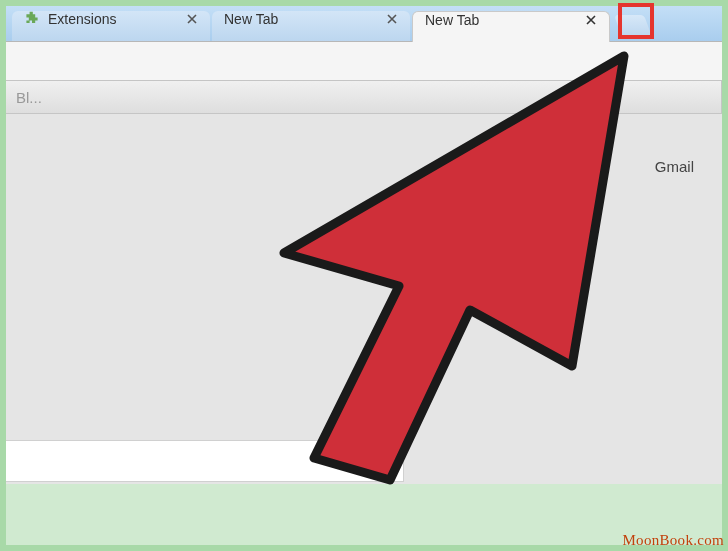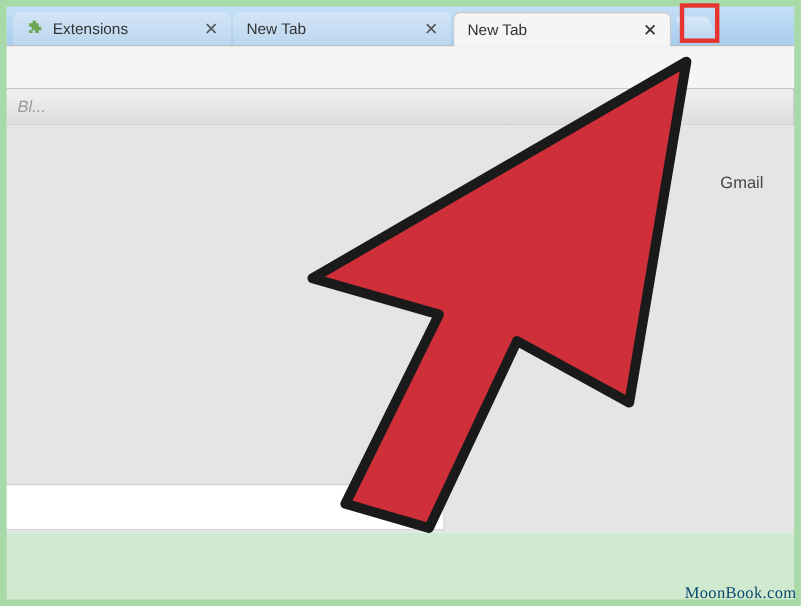--- a/index.html
+++ b/index.html
@@ -28,21 +28,21 @@
   display: flex;
   align-items: flex-end;
   position: relative;
   border-bottom: 1px solid #b7b7b7;
   padding-left: 6px;
 }
 .tab {
   height: 30px;
   width: 198px;
   display: flex;
-  align-items: center;
+  align-items: flex-start;
   padding: 0 10px 0 12px;
   margin-right: 2px;
   border-top-left-radius: 6px;
   border-top-right-radius: 6px;
   position: relative;
   font-size: 14px;
   color: #333;
   cursor: default;
 }
 .tab.inactive {
@@ -88,21 +88,20 @@
   margin: 0 0 0 0;
   height: 34px;
   background: linear-gradient(#f0f0f0, #dedede);
   border: 1px solid #c5c5c5;
   border-left: none;
   display: flex;
   align-items: center;
   padding: 0 10px;
   font-size: 15px;
   color: #999;
-  font-style: italic;
 }
 .content {
   height: 370px;
   background: #e5e5e5;
   position: relative;
 }
 .gmail-link {
   position: absolute;
   top: 44px;
   right: 28px;
@@ -141,21 +140,21 @@
 .watermark {
   position: absolute;
   bottom: 2px;
   right: 4px;
   font-family: Georgia, serif;
   font-size: 15px;
   color: #333;
   z-index: 10;
   letter-spacing: 0.3px;
 }
-.watermark .m1 { color: #0c4a6e; }
+.watermark .m1 { color: #c2410c; }
 </style>
 </head>
 <body>
 
 <div class="browser">
 
   <div class="tab-strip">
 
     <div class="tab inactive">
       <span class="icon-wrap">

